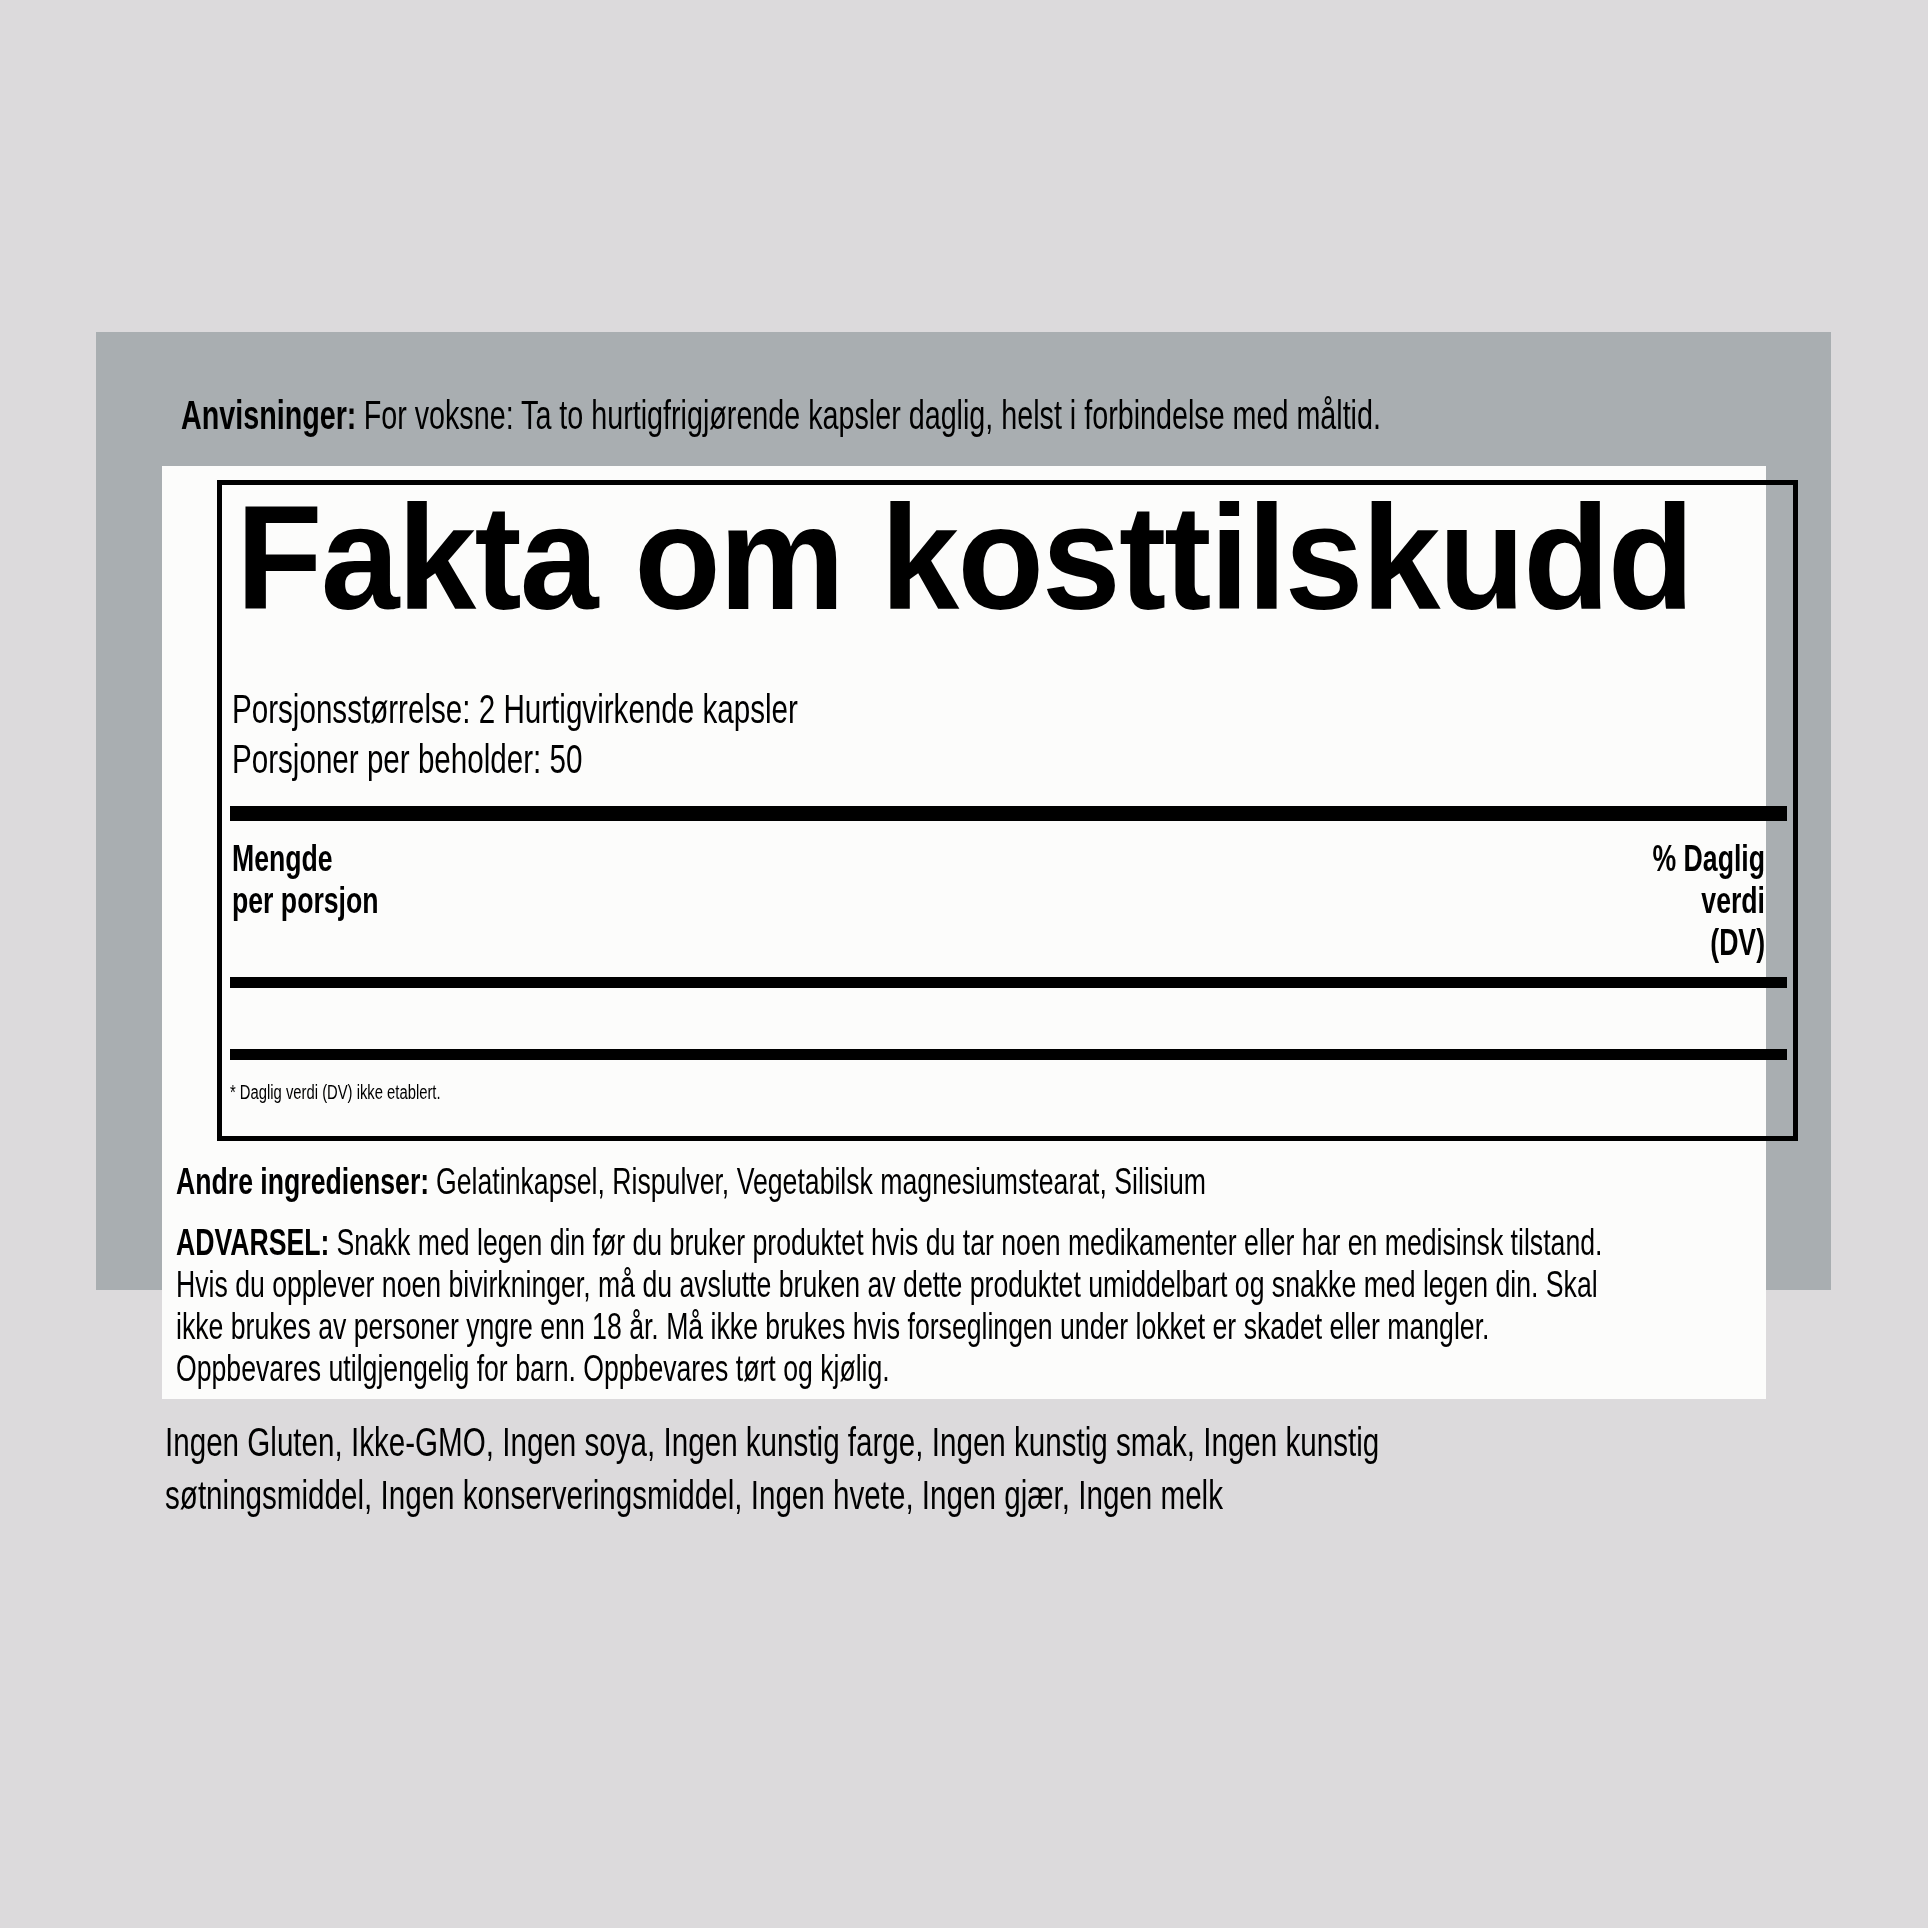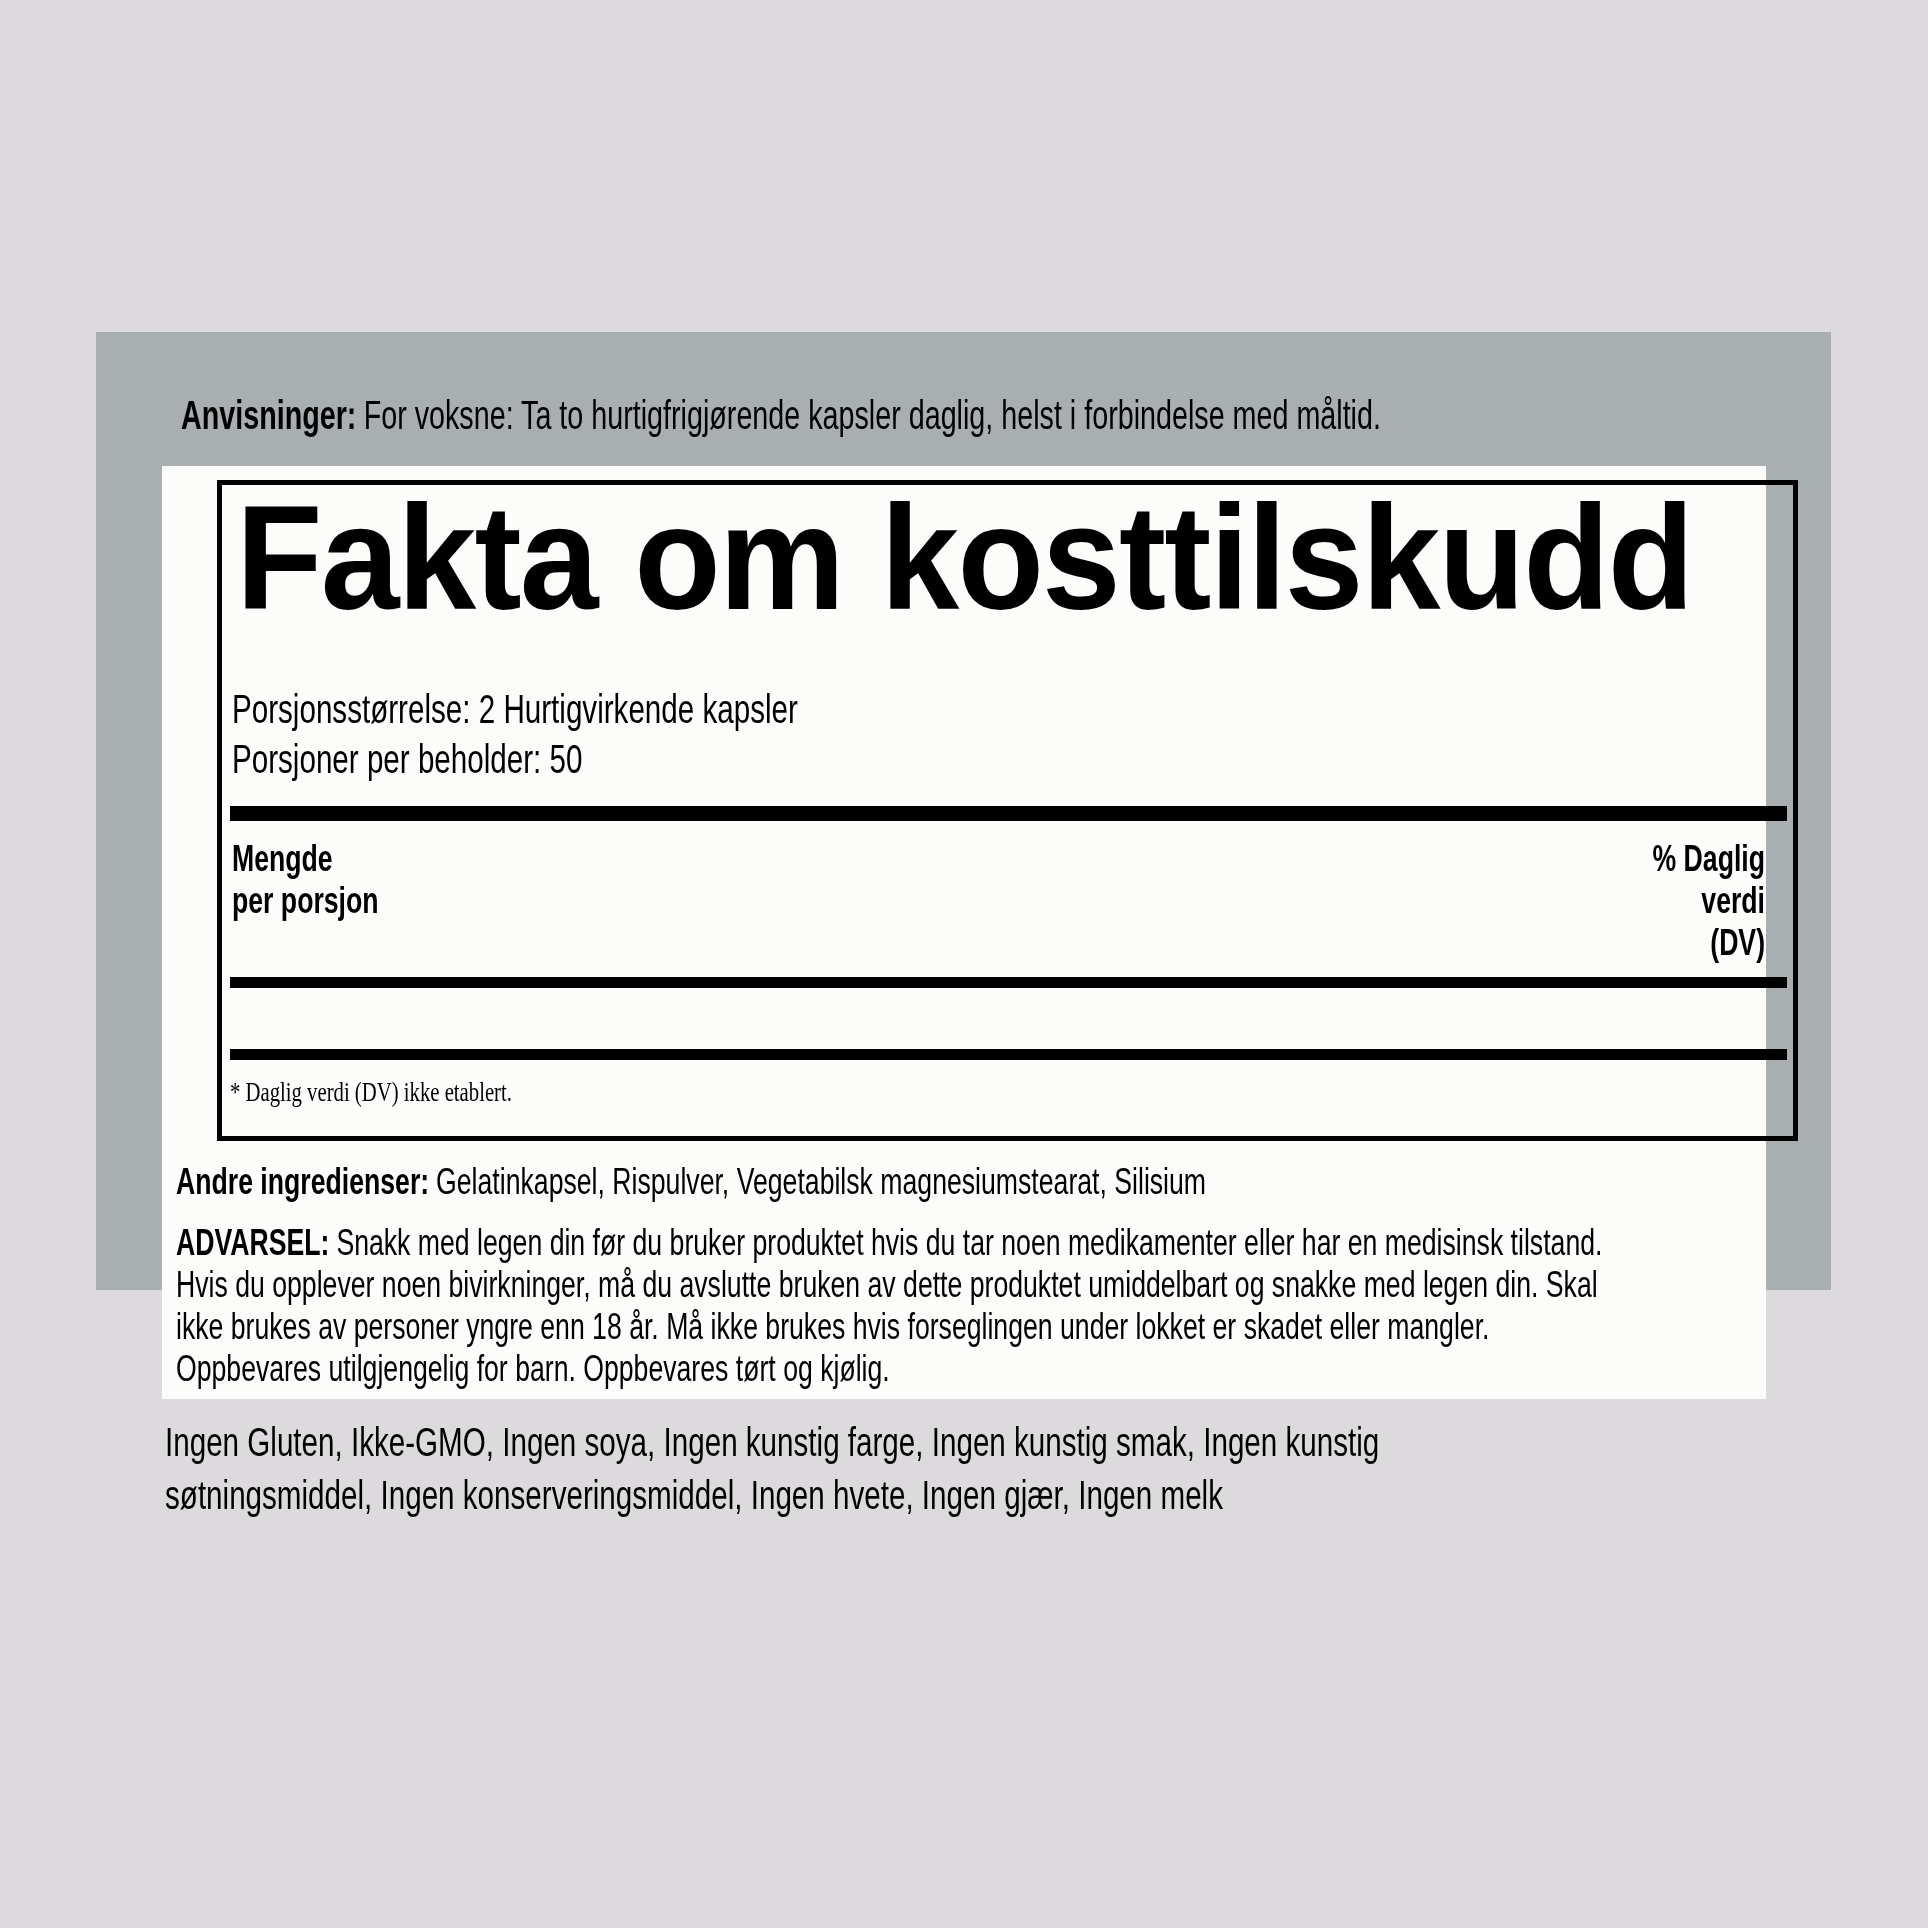--- a/index.html
+++ b/index.html
@@ -57,21 +57,21 @@
     font-size: 36px; line-height: 42px; font-weight: bold; text-decoration: underline;
   }
   .dv-hdr {
     position: absolute; right: 28px; top: 353px;
     font-size: 36px; line-height: 42px; font-weight: bold; text-align: right;
   }
   .dv-hdr .cond-r { display: block; }
   .ing-row { position: absolute; left: 9.4px; right: 30px; top: 512px; font-size: 38px; line-height: 38px; }
   .ing-amt { position: absolute; right: 92px; top: 0; }
   .ing-dv  { position: absolute; right: 0; top: 0; }
-  .footnote { position: absolute; left: 7.5px; top: 593px; font-size: 28px; line-height: 28px; font-family: Liberation Serif, serif; }
+  .footnote { position: absolute; left: 7.5px; top: 593px; font-size: 20px; line-height: 28px; }
 
   .other-ing {
     position: absolute; left: 14px; top: 695px;
     font-size: 36px; line-height: 42px;
   }
   .other-ing b { margin-right: 9.4px; }
 
   .warning { position: absolute; left: 14px; top: 756px; font-size: 36px; }
   .warning .wline { line-height: 42px; }
   .warning b { margin-right: 9.4px; }

